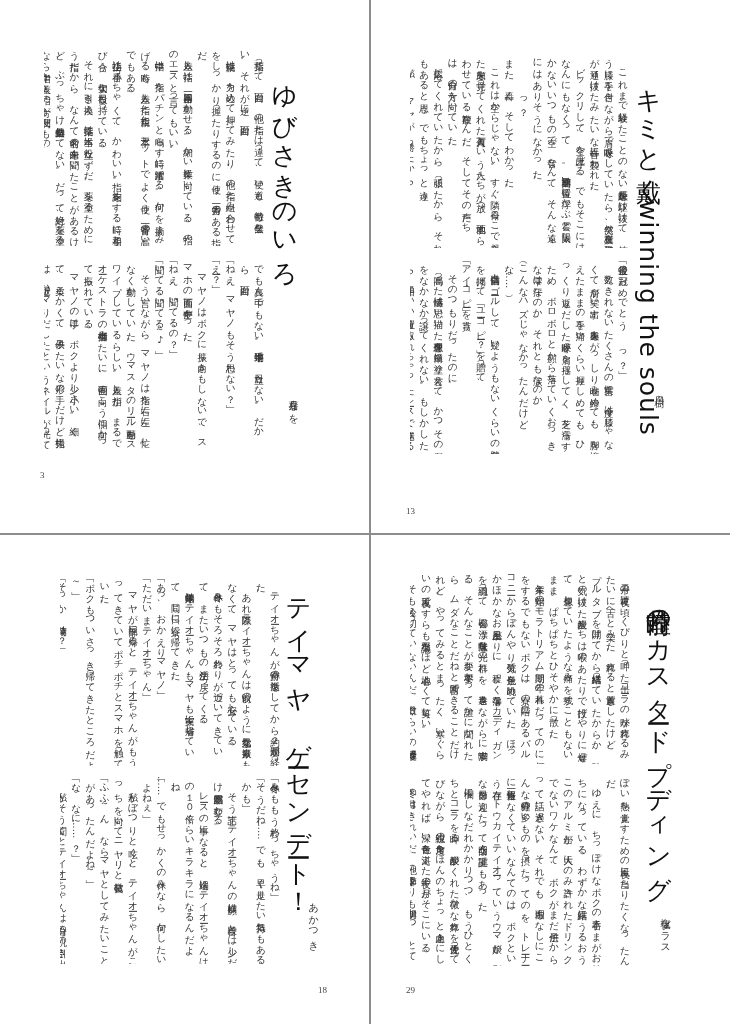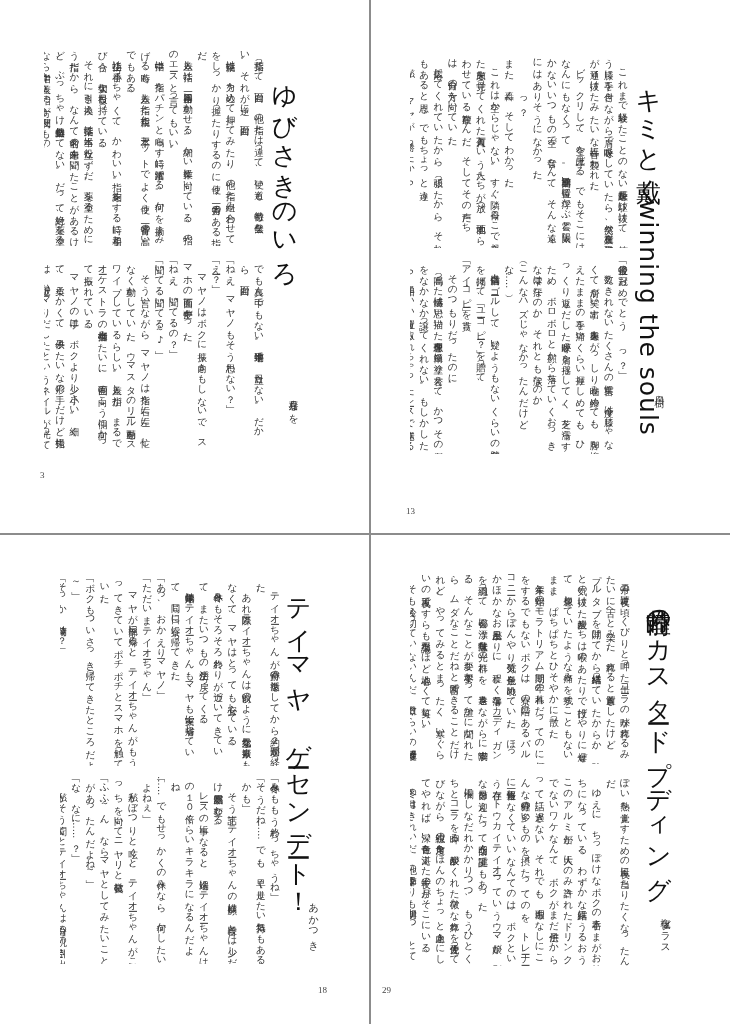--- a/index.html
+++ b/index.html
@@ -110,14 +110,14 @@
     <p>　十二月の夜更け頃、くぴりと呷った缶コーラの味が痺れるみたいに舌へと染みた。痺れると前置きしたけど、プルタブを開けてから結構経っていたからか、随分と気の抜けた炭酸たちは喉のあたりで投げやりに爆ぜて、想像していたような痛みを残すこともないまま、ぱちぱちとひそやかに散った。</p>
     <p>　年末と年始のモラトリアム期間。年の暮れだってのに何をするでもないボクは、寮の二階にあるバルコニーからぼんやり気分で景色を眺めていた。ほっかほかなお風呂上がりに、程よく薄手なカーディガンを羽織って、都会に漂う無意味な光の群れを、遠巻きながらに満喫する。そんなことが要か不要かって誰かに聞かれたら、ムダなことだねと断言できることだけれど。やってみるとまったく、寒いぐらいの夜風ですらも不思議なほど心地よくて可笑しい。</p>
     <p>　そも冷え切っていないんだ。数日ぐらいの経過程度じゃまるで全然。有マ記念で得た熱量の残滓がこの身体にまだ随分と眠っていて、起き上がる場面を失ってにっちもさっちも行かなくなったから、夢っ</p>
   </div>
   <div class="block" style="left:410px; top:772px; width:222px; height:194px;">
     <p>ぽい熱を覚ますための夜風に当たりたくなったんだ。</p>
     <p>　ゆえに、ちっぽけなボクの右手さまがお持ちになっている、わずかな結露にうるおうこのアルミ缶が。大人にのみ許されたドリンクでないワケなんて、ボクがまだ子供だからって話に過ぎない。それでも、理由もなしにこんな糖分の多いものを摂ったってのを、トレーナーに逐一報告しなくていいなんてのは。ボクという存在、トウカイテイオーっていうウマ娘が、特別な節目を迎えたって明々白々な証拠でもあった。</p>
     <p>　欄干にしなだれかかりつつ、もうひとくちとコーラを呷る。炭酸がくれた微かな痺れを舌先使って弄びながら、視線の角度をほんのちょっと上向きにしてやれば。深い青色を湛えた夜半の月がそこにいる。</p>
     <p>　冬の月はきれいだ。他の季節よりも鮮明かつ、とてもあわい光をたたえて、手の届かないところに鎮座ましましている。遠いなあ。溜め息を吐けば目の前がちょっとだけ白く烟った。広い栗東寮の狭小なワンスペースから、風情のあるなしをこうやって眺</p>
   </div>
-  <div class="pnum" style="left:382px; top:985px;">29</div>
+  <div class="pnum" style="left:406px; top:985px;">29</div>
 </div>
 
 </body></html>

